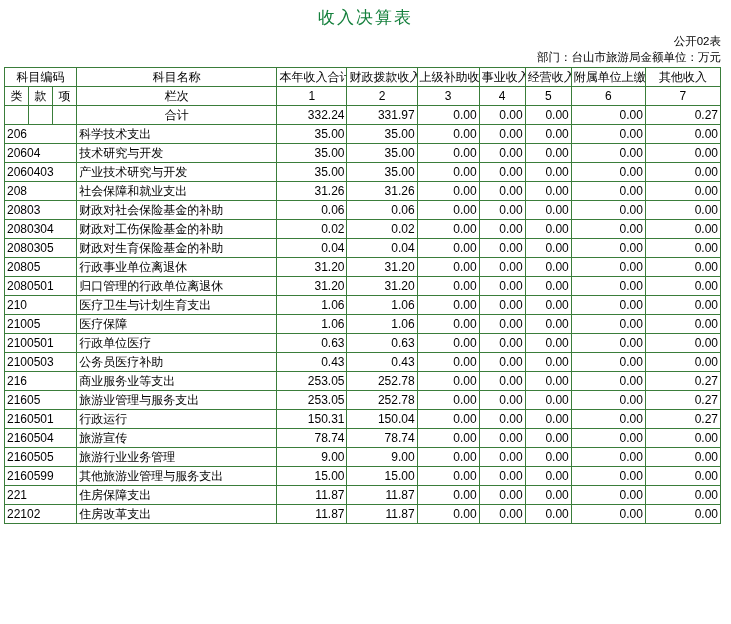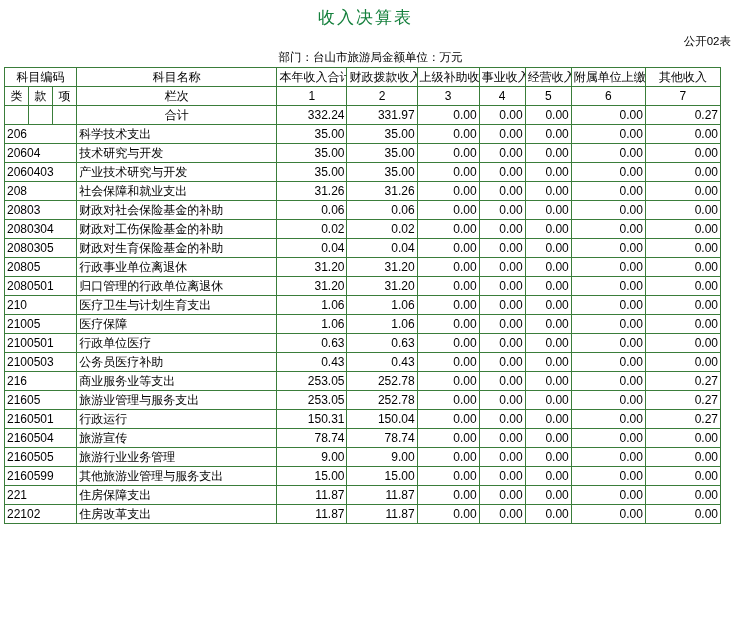--- a/index.html
+++ b/index.html
@@ -25,26 +25,27 @@
     text-align: center;
     font-size: 17px;
     letter-spacing: 2px;
     padding-top: 6px;
     padding-bottom: 4px;
     color: #15803d;
   }
   .meta-row {
     display: flex;
     justify-content: flex-end;
+    padding-right: 10px;
     font-size: 11.5px;
     line-height: 16px;
   }
   .meta-row2 {
     display: flex;
-    justify-content: center;
+    justify-content: flex-end;
     padding: 0 10px 2px 20px;
     font-size: 11.5px;
     line-height: 16px;
   }
   table.sheet {
     border-collapse: collapse;
     width: 717px;
     margin-left: 4px;
     table-layout: fixed;
   }

